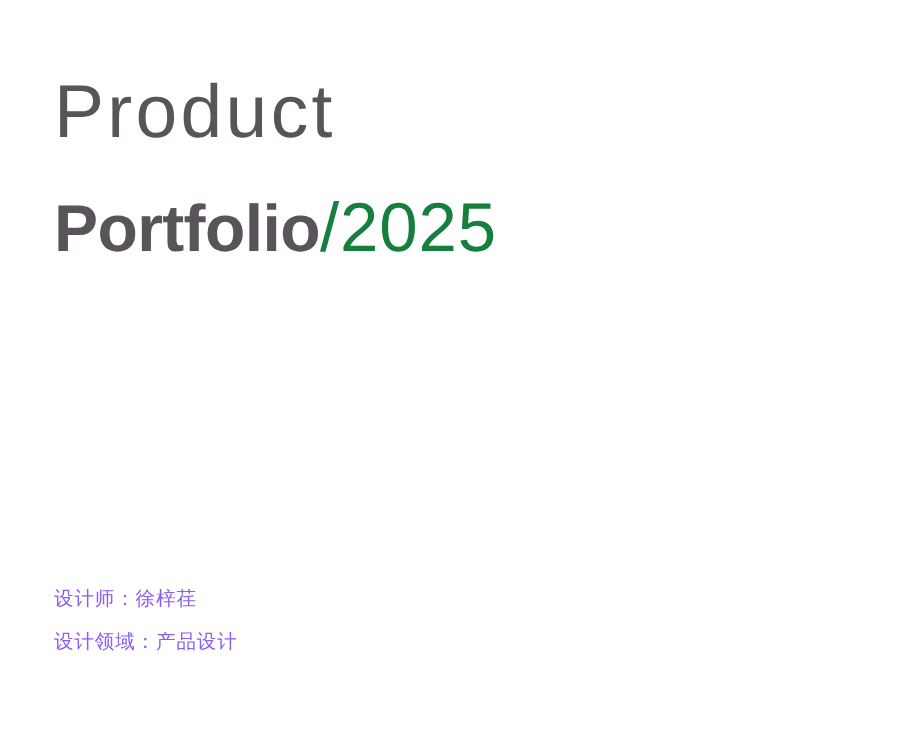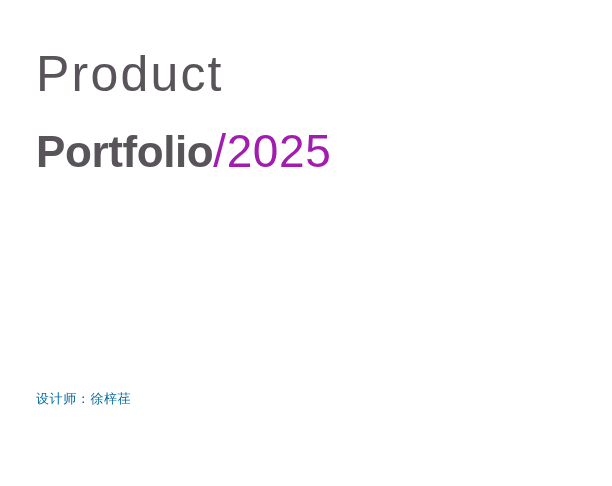--- a/index.html
+++ b/index.html
@@ -56,39 +56,39 @@
     font-weight: 700;
     letter-spacing: -0.4px;
     color: #58545a;
     vertical-align: baseline;
   }
 
   .title-year {
     font-size: 46px;
     font-weight: 400;
     letter-spacing: 0.6px;
-    color: #a21caf;
+    color: #15803d;
     vertical-align: baseline;
   }
 
   
   .meta {
     position: absolute;
     left: 36px;
     top: 384px;
     width: 400px;
   }
 
   .meta-line {
     display: block;
     font-size: 13px;
     line-height: 29px;
     font-weight: 400;
     letter-spacing: 0.6px;
-    color: #0369a1;
+    color: #8b5cf6;
     white-space: nowrap;
   }
 </style>
 </head>
 <body>
 
 <div class="slide">
 
   <div class="headline">
 
@@ -98,16 +98,17 @@
     <span class="title-main">
       <span class="title-strong">Portfolio</span><span class="title-year">/2025</span>
     </span>
 
   </div>
 
   <div class="meta">
 
     <span class="meta-line">设计师：徐梓荏</span>
 
+    <span class="meta-line">设计领域：产品设计</span>
 
   </div>
 
 </div>
 
 </body></html>

